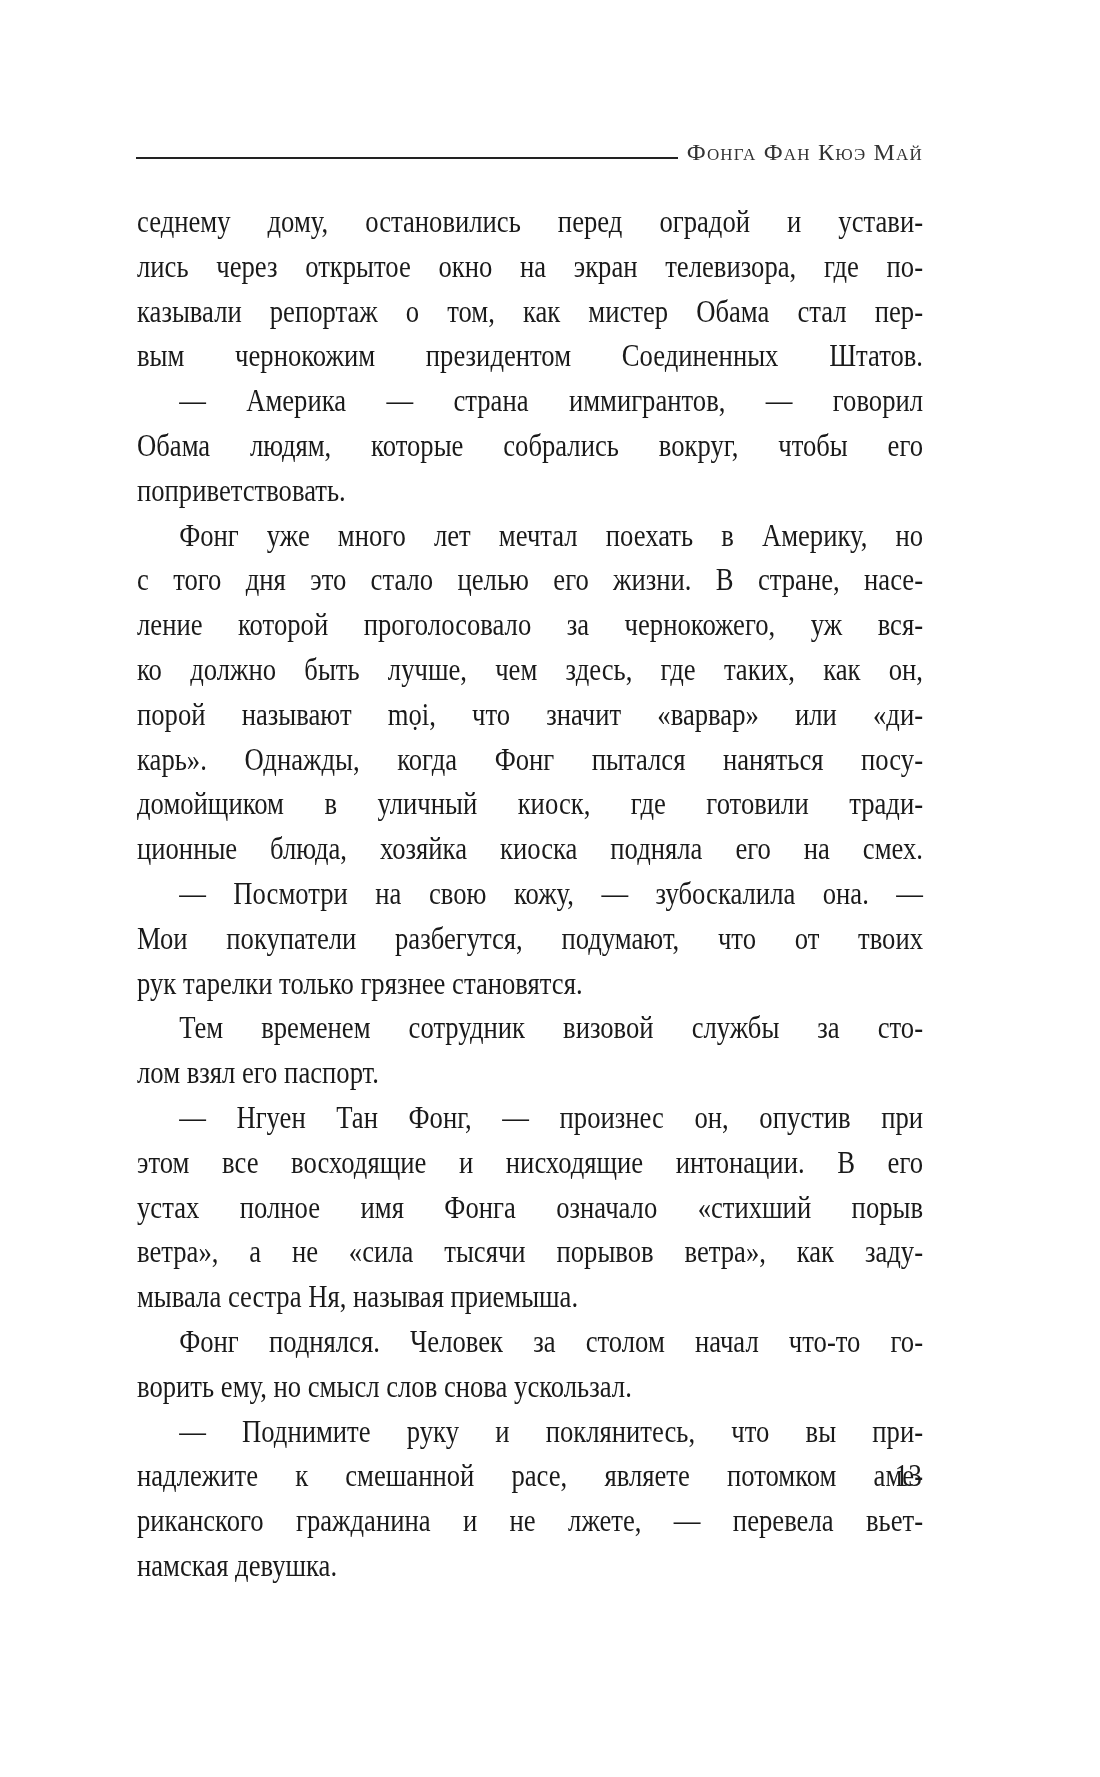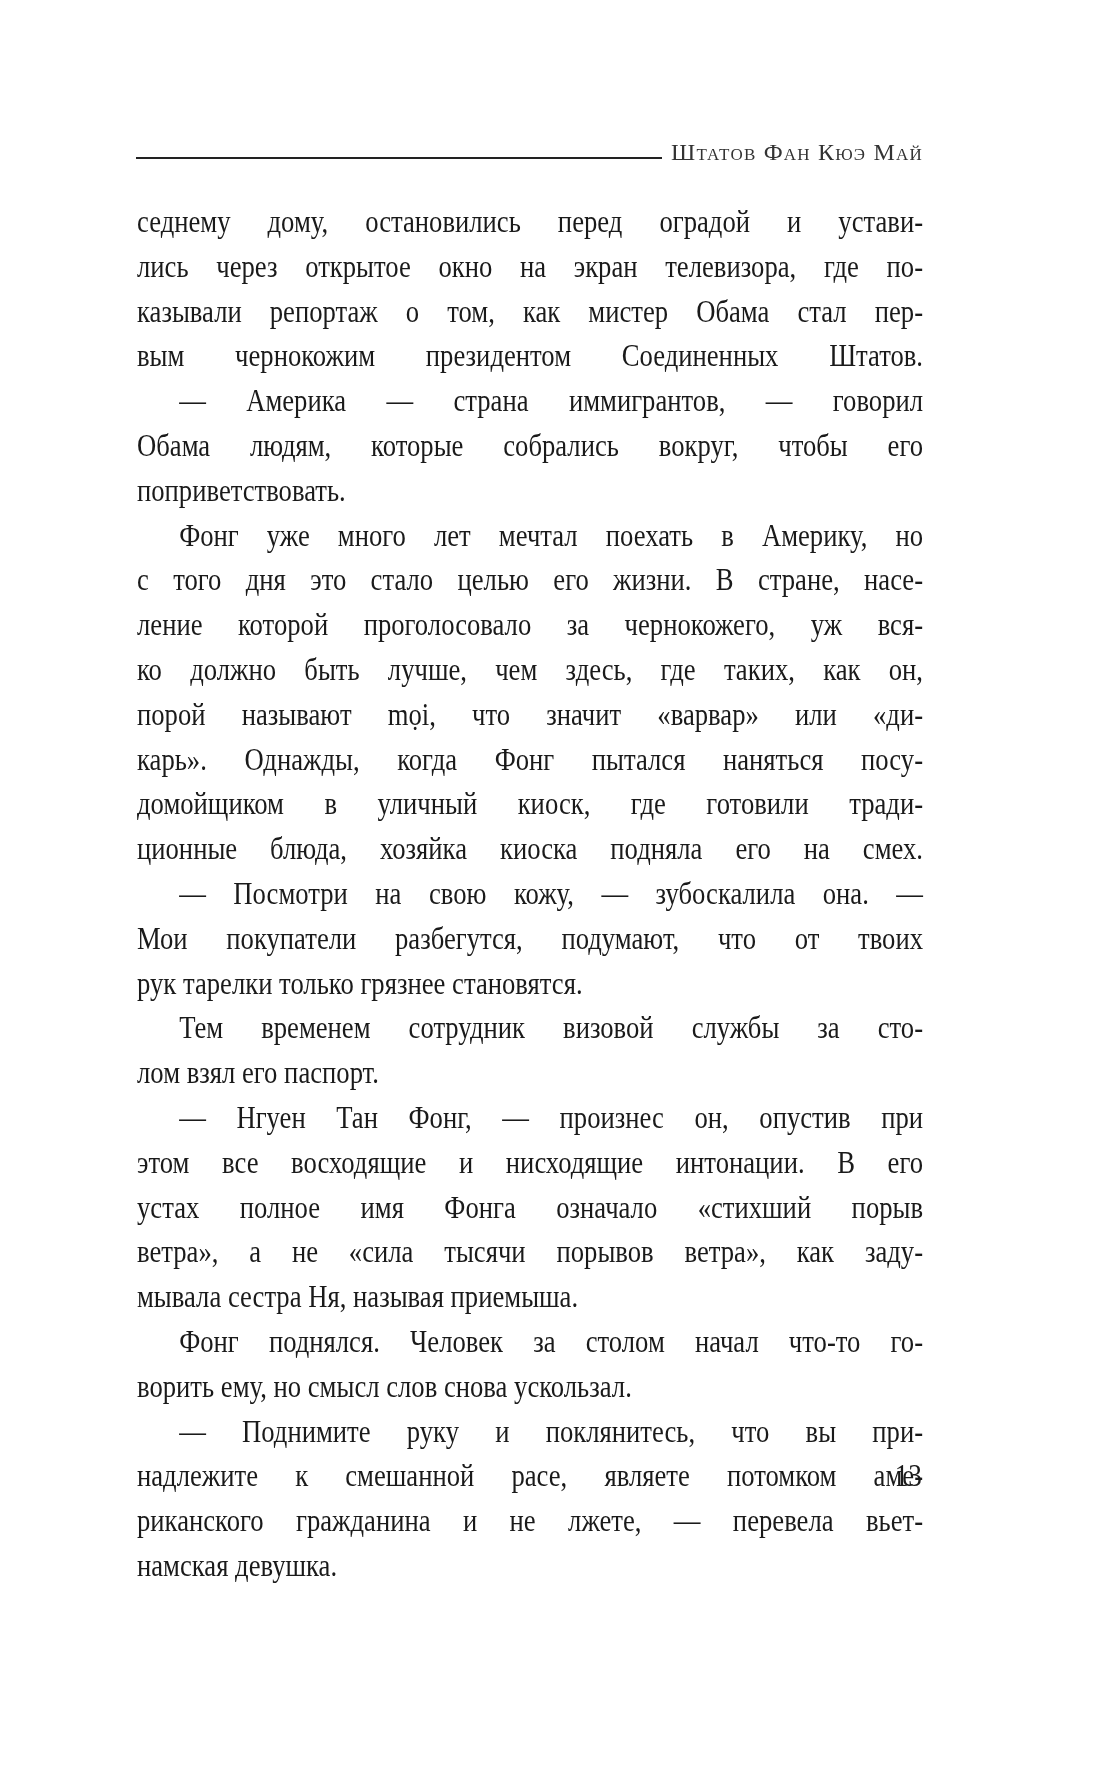--- a/index.html
+++ b/index.html
@@ -83,21 +83,21 @@
       transform-origin: right top;
     }
   </style>
 </head>
 <body>
 
 <div class="page">
 
   <div class="running-head">
     <div class="head-rule"></div>
-    <span class="head-title">Штатов Фан Кюэ Май</span>
+    <span class="head-title">Фонга Фан Кюэ Май</span>
   </div>
 
   <div class="body-text" id="body-text">
       <span class="line">седнему дому, остановились перед оградой и устави-</span>
       <span class="line">лись через открытое окно на экран телевизора, где по-</span>
       <span class="line">казывали репортаж о том, как мистер Обама стал пер-</span>
       <span class="line">вым чернокожим президентом Соединенных Штатов.</span>
       <span class="line indent">— Америка — страна иммигрантов, — говорил</span>
       <span class="line">Обама людям, которые собрались вокруг, чтобы его</span>
       <span class="line last">поприветствовать.</span>

